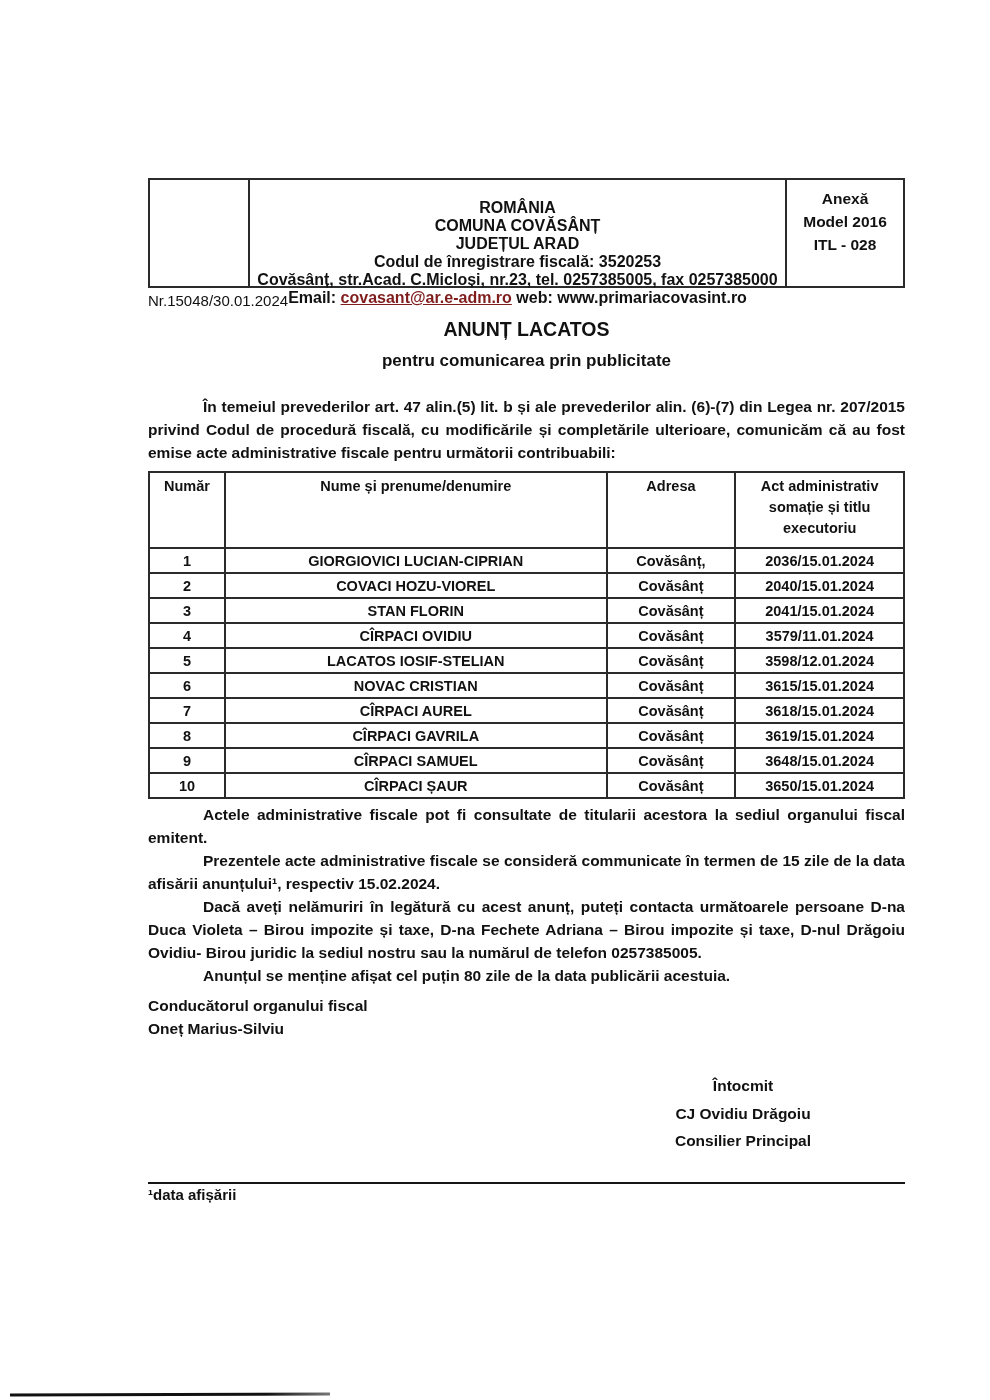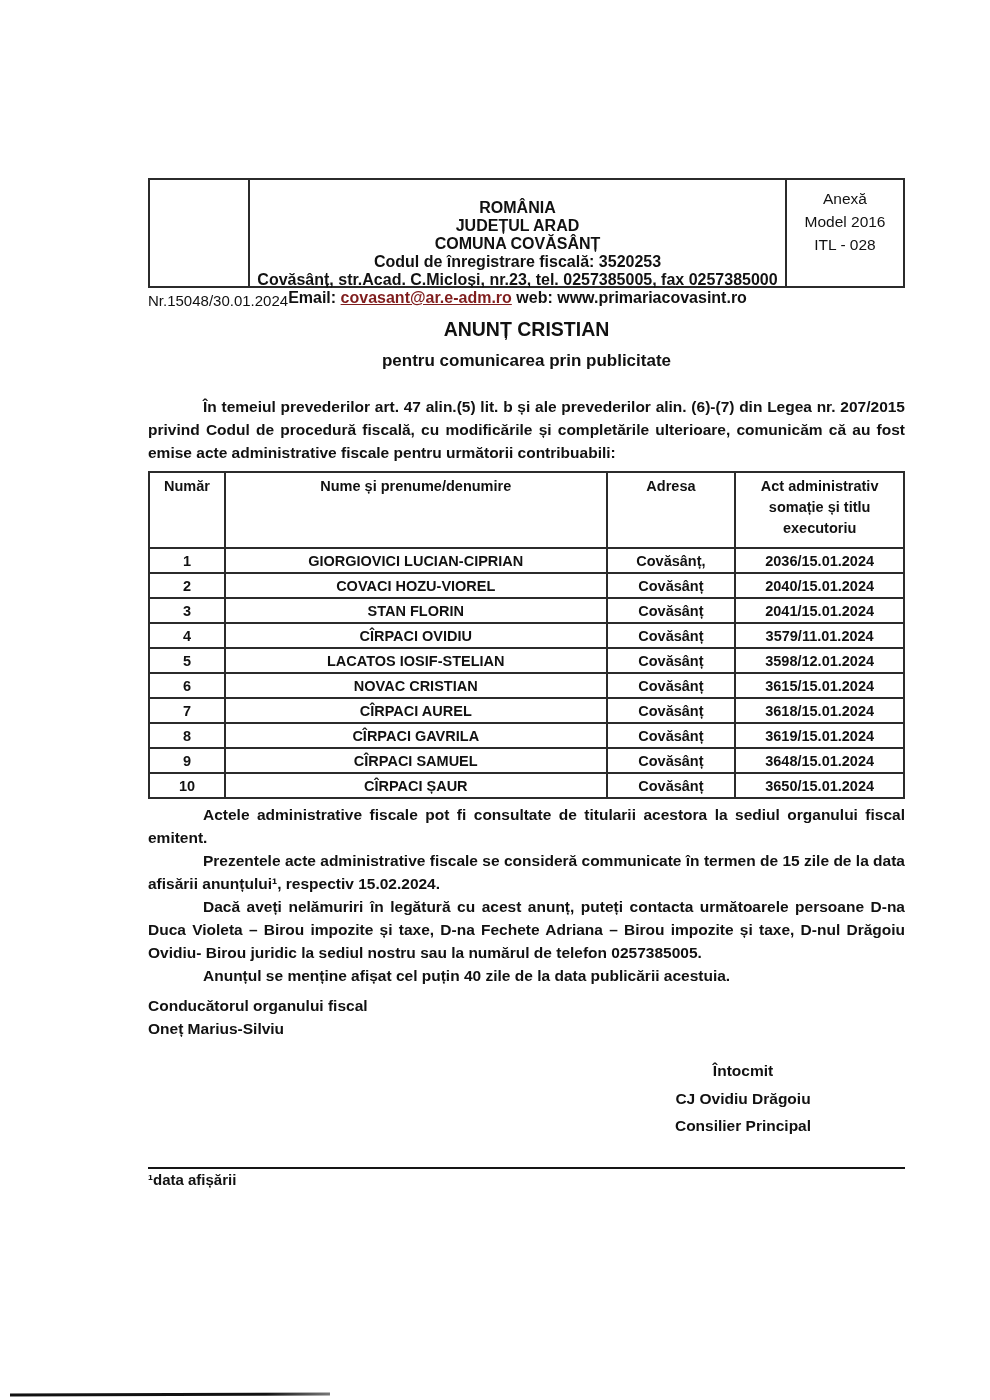--- a/index.html
+++ b/index.html
@@ -35,21 +35,21 @@
     text-align: center;
     font-weight: 700;
     font-size: 16px;
     line-height: 18px;
     padding-top: 19px;
   }
   .lh-annex {
     width: 118px;
     border-left: 2px solid #2b2b2b;
     text-align: center;
-    font-weight: 400;
+    font-weight: 700;
     font-size: 15.5px;
     line-height: 23px;
     padding-top: 7px;
   }
   .lh-email a, .email-link { text-decoration: underline; color: #7f1d1d; }
   
   .doc-number { font-size: 15px; font-weight: 400; margin-top: 4px; }
   .title { text-align: center; font-size: 19.5px; font-weight: 700; margin-top: 9px; }
   .subtitle { text-align: center; font-size: 17px; font-weight: 700; margin-top: 10px; }
   
@@ -84,21 +84,21 @@
   .col-num { width: 72px; }
   .col-name { width: 362px; margin-top: 20px; }
   .col-addr { width: 122px; }
   .col-act { width: 160px; }
   th.prewrap { white-space: pre-line; }
   
   .after-table { margin-top: 4px; }
   .center-line { font-size: 15.5px; font-weight: 700; line-height: 23px; }
   .sig-head { margin-top: 7px; }
   .intocmit-block {
-    margin-top: 17px;
+    margin-top: 32px;
     margin-left: 455px;
     width: 280px;
     text-align: center;
     font-size: 15.5px;
     font-weight: 700;
     line-height: 27.5px;
   }
   .footnote-rule {
     margin-top: 27px;
     border: 0;
@@ -119,41 +119,41 @@
 </head>
 <body>
 
 <div class="page">
   <div class="content">
 
     <div class="letterhead">
       <div class="lh-logo"></div>
       <div class="lh-center">
         <div>ROMÂNIA</div>
+        <div>COMUNA COVĂSÂNȚ</div>
         <div>JUDEȚUL ARAD</div>
-        <div>COMUNA COVĂSÂNȚ</div>
         <div>Codul de înregistrare fiscală: 3520253</div>
         <div>Covăsânț, str.Acad. C.Micloși, nr.23, tel. 0257385005, fax 0257385000</div>
         <div class="lh-email">
           <span>Email:</span>
           <span class="email-link">covasant@ar.e-adm.ro</span>
           <span>web:</span>
           <span>www.primariacovasint.ro</span>
         </div>
       </div>
       <div class="lh-annex">
         <div>Anexă</div>
         <div>Model 2016</div>
         <div>ITL - 028</div>
       </div>
     </div>
 
     <div class="doc-number">Nr.15048/30.01.2024</div>
 
-    <div class="title">ANUNȚ CRISTIAN</div>
+    <div class="title">ANUNȚ LACATOS</div>
     <div class="subtitle">pentru comunicarea prin publicitate</div>
 
     <p class="para intro">În temeiul prevederilor art. 47 alin.(5) lit. b și ale prevederilor alin. (6)-(7) din Legea nr. 207/2015 privind Codul de procedură fiscală, cu modificările și completările ulterioare, comunicăm că au fost emise acte administrative fiscale pentru următorii contribuabili:</p>
 
     <table class="notice">
       <thead>
         <tr>
           <th class="col-num">Număr</th>
           <th class="col-name">Nume și prenume/denumire</th>
           <th class="col-addr">Adresa</th>
@@ -222,21 +222,21 @@
           <td>CÎRPACI ȘAUR</td>
           <td>Covăsânț</td>
           <td>3650/15.01.2024</td>
         </tr>
       </tbody>
     </table>
 
     <p class="para after-table">Actele administrative fiscale pot fi consultate de titularii acestora la sediul organului fiscal emitent.</p>
     <p class="para">Prezentele acte administrative fiscale se consideră communicate în termen de 15 zile de la data afisării anunțului¹, respectiv 15.02.2024.</p>
     <p class="para">Dacă aveți nelămuriri în legătură cu acest anunț, puteți contacta următoarele persoane D-na Duca Violeta – Birou impozite și taxe, D-na Fechete Adriana – Birou impozite și taxe, D-nul Drăgoiu Ovidiu- Birou juridic la sediul nostru sau la numărul de telefon 0257385005.</p>
-    <p class="para">Anunțul se menține afișat cel puțin 40 zile de la data publicării acestuia.</p>
+    <p class="para">Anunțul se menține afișat cel puțin 80 zile de la data publicării acestuia.</p>
 
     <div class="center-line sig-head">Conducătorul organului fiscal</div>
     <div class="center-line">Oneț Marius-Silviu</div>
 
     <div class="intocmit-block">
       <div>Întocmit</div>
       <div>CJ Ovidiu Drăgoiu</div>
       <div>Consilier Principal</div>
     </div>
 

